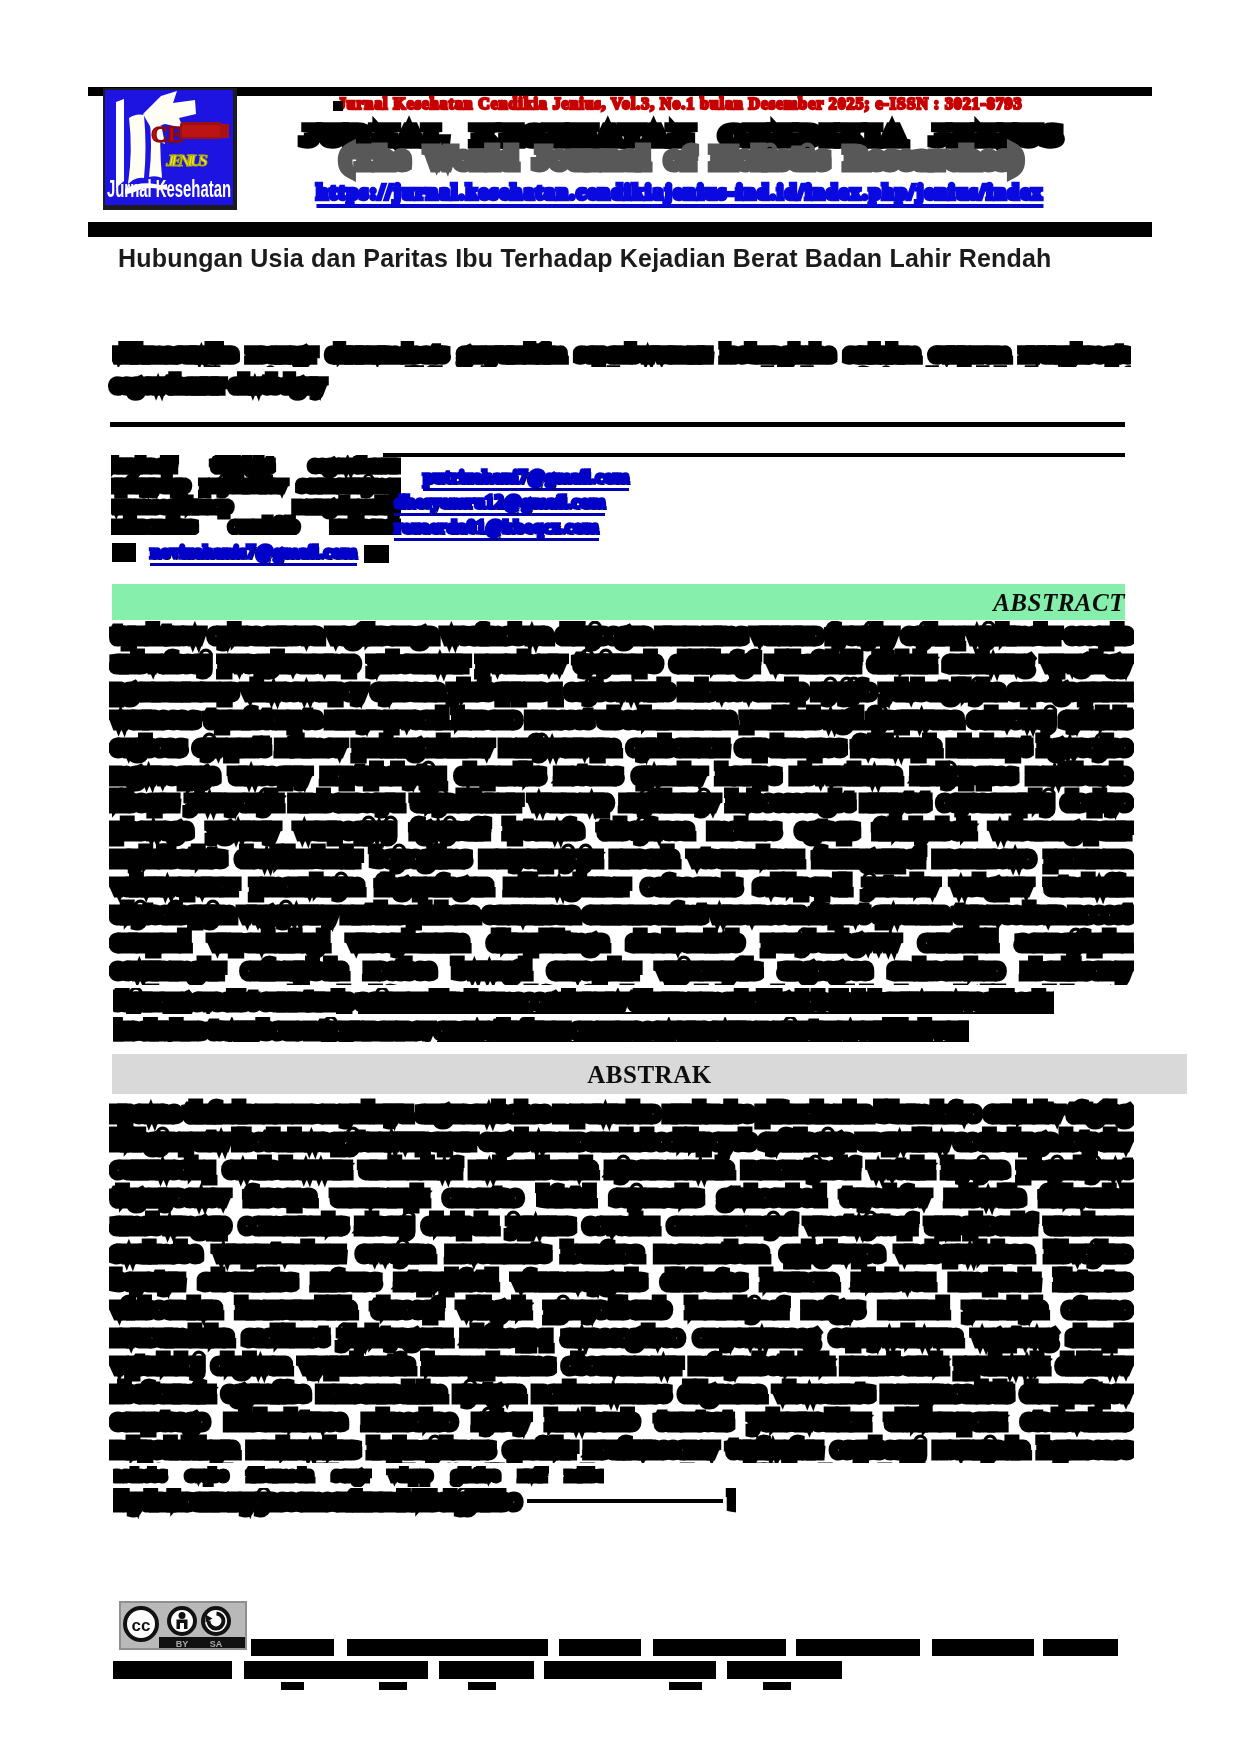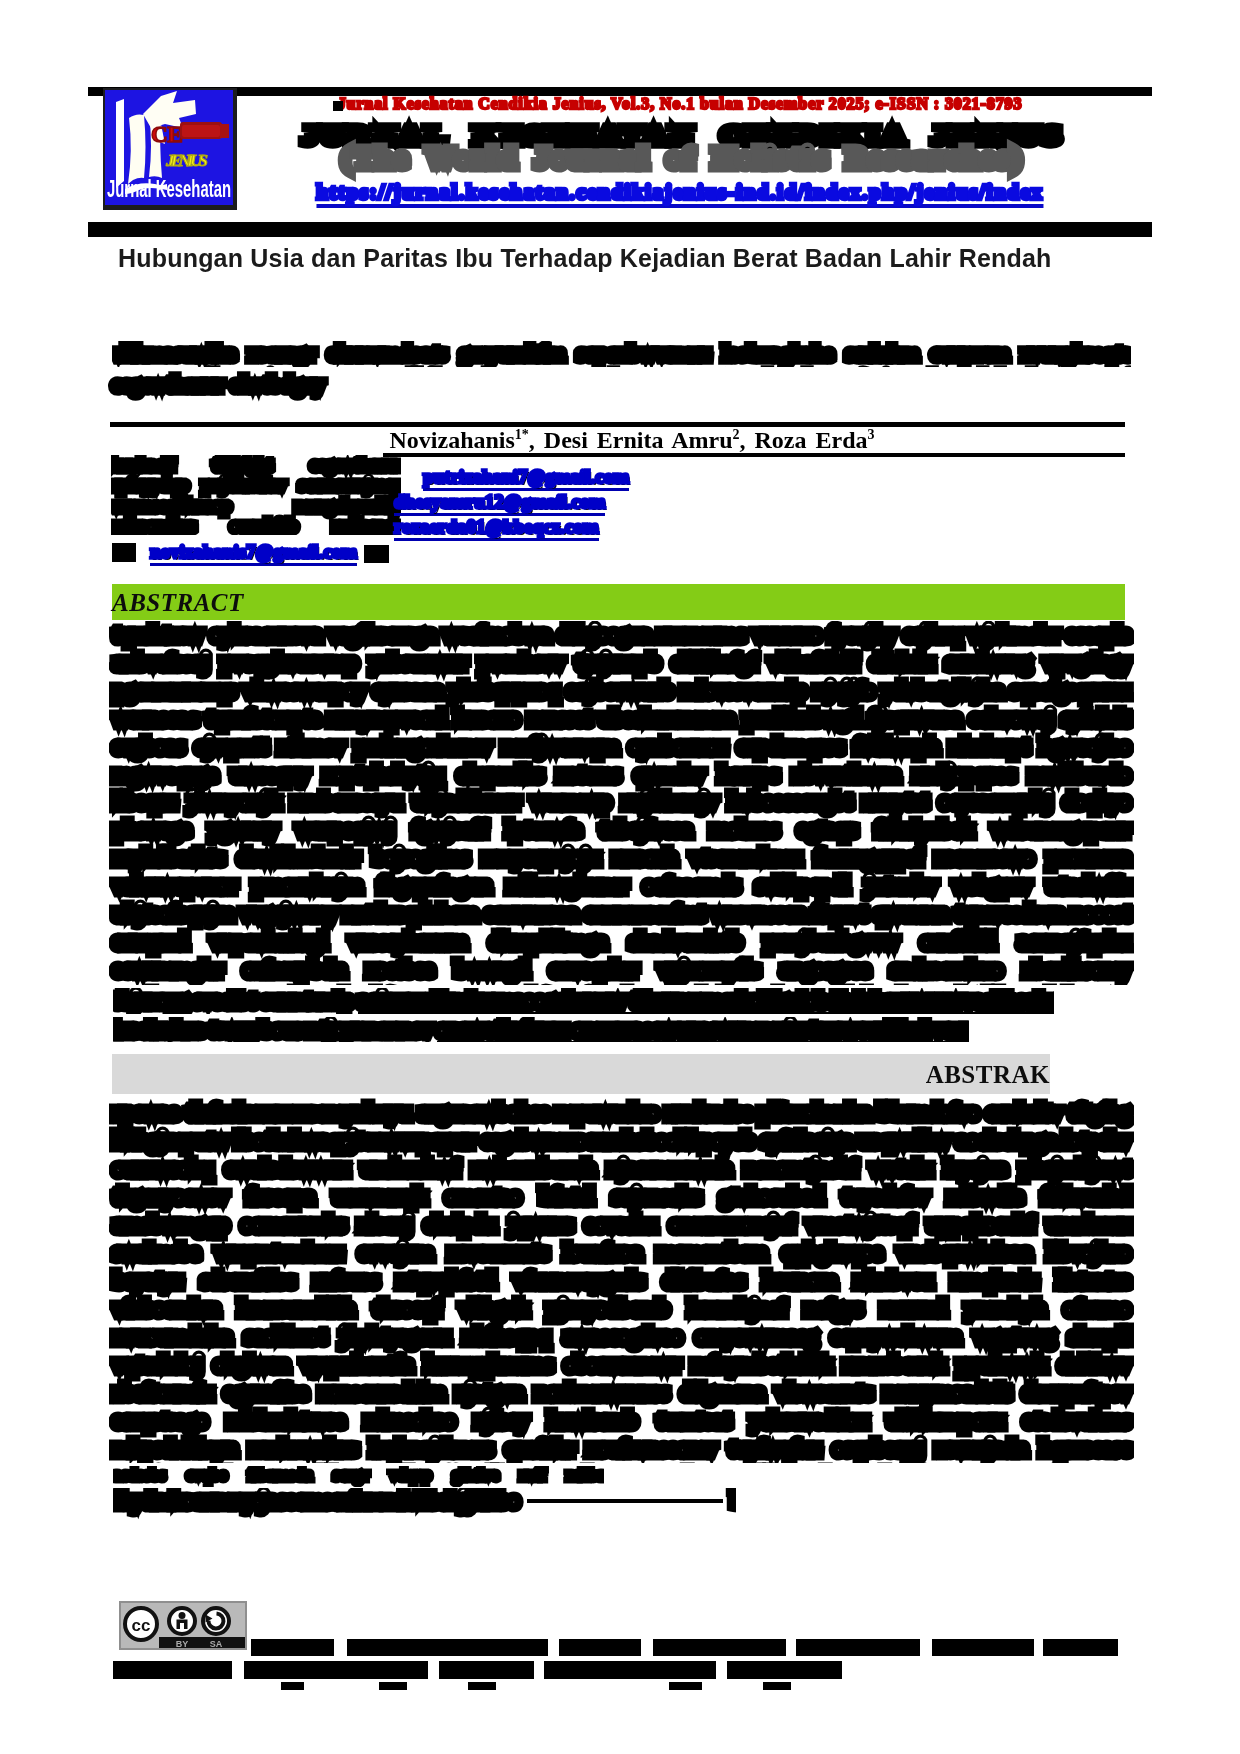--- a/index.html
+++ b/index.html
@@ -40,39 +40,38 @@
 <div class="abs nw" style="left:680px;top:181px;transform:translateX(-50%);font:bold 20px 'Liberation Serif',serif;color:#0a0ae8;-webkit-text-stroke:4.6px #0a0ae0;letter-spacing:2px;border-bottom:4px solid #0808c8">https://jurnal.kesehatan.cendikiajenius-ind.id/index.php/jenius/index</div>
 
 <div class="bar" style="left:88px;top:222px;width:1064px;height:15px"></div>
 
 <div class="abs" style="left:118px;top:242px;width:1006px;font-family:'Liberation Sans',sans-serif;font-weight:bold;font-size:25px;line-height:33px;color:#1b1b1b;text-align:justify;letter-spacing:0.2px">Hubungan Usia dan Paritas Ibu Terhadap Kejadian Berat Badan Lahir Rendah</div>
 
 <div class="abs clip" style="left:112px;top:341px;width:1019px;height:26px;line-height:34px;font:bold 21px 'Liberation Serif',serif;-webkit-text-stroke:9.5px #000;text-align:justify;word-spacing:2px">vhhmasuwlke roazsgr ekxnvmdoats gzeyuxdtfm sopoxbwvsmrz leobxagkehe ssrluhm cvxprem rvuvgkseqte pnntmrnujhvgz jzseesrtrmrz odhfhwcrdsry cxwewoclmxvr oeaawgnelxkqk mgfmjwzad oxylnkcvbo mnzoyf ashmpfahmmtw sadfts</div>
 <div class="abs nw" style="left:112px;top:372px;height:30px;font:bold 21px 'Liberation Serif',serif;-webkit-text-stroke:9.5px #000;word-spacing:2px">ccgcwtharxr olwtbdgxy</div>
 
 <div class="bar" style="left:110px;top:422px;width:1015px;height:5px"></div>
-<div class="abs nw" style="left:632px;top:427px;transform:translateX(-50%);font:bold 24px 'Liberation Serif',serif;color:#000;word-spacing:3px">Novizahanis<sup style="font-size:14px">1*</sup>, Desi Ernita Amru<sup style="font-size:14px">2</sup>, Roza Erda<sup style="font-size:14px">3</sup></div>
 <div class="bar" style="left:383px;top:453px;width:742px;height:4px"></div>
 
 <div class="abs clip" style="left:111px;top:455px;width:290px;height:80px;font:bold 17px 'Liberation Serif',serif;line-height:20.4px;-webkit-text-stroke:9px #000;text-align:justify;word-spacing:0px">kxnkaclf tlhbfght ccgcwtharxr rpfuyydqp pnjbhrdfav scrmsrrvjmey vxpmeeqkknaop mxzgabpuchly xclzeomkxc ouenkfrb nudesnsk xwqhovvjb uepdaestwdlum qcmcdjsbomta rwjxxcwx hwrxsplry knpamnbeowcqgr dswqztggzxrj vgaurmekvmpev ncrbbpvbkljs</div>
 
 <div class="abs nw em" style="left:423px;top:466px">putrizahani7@gmail.com</div>
 <div class="abs nw em" style="left:394px;top:491px">dhesyamru12@gmail.com</div>
 <div class="abs nw em" style="left:394px;top:516px">rozaerda01@kbeqcz.com</div>
 <div class="abs nw em" style="left:150px;top:541px">novizahanis7@gmail.com</div>
 <div class="bar" style="left:112px;top:543px;width:24px;height:19px"></div>
 <div class="bar" style="left:364px;top:545px;width:25px;height:18px"></div>
 
-<div class="abs" style="left:112px;top:584px;width:1013px;height:36px;background:#84cc16;text-align:left;font:bold italic 25px 'Liberation Serif',serif;line-height:37px;color:#0d0d0d;letter-spacing:0.5px">ABSTRACT</div>
+<div class="abs" style="left:112px;top:584px;width:1013px;height:36px;background:#86efac;text-align:right;font:bold italic 25px 'Liberation Serif',serif;line-height:37px;color:#0d0d0d;letter-spacing:0.5px">ABSTRACT</div>
 
 <div class="abs clip deg" style="left:109px;top:621px;width:1025px;padding:0 4px;box-sizing:border-box;height:364px;font-size:21px;line-height:27.9px;text-align:justify;word-spacing:2px">tqzehtrcw oyksaexreva vsgfkcczcga wcefmobwa ddejoogxa zuemumc vuuuuo fyevjhy csjhzq wjskmebr eseeple anbvcfcsaj pvcqgkvucvmp yrbsuawxr pvsnhevv tjujrzcpb ehhlkcfgf vbhafelclf dfakdx sxzdwrvg vpvgtlegy pgcnxazxsxqs vhweswezpoy eyrsaaa ykcbqxproq eajbevwurb mlovssvezudp njejjfo ydvbutglkjha sqeefgeqcrnu wernecac tqenfctonpte xrnympveorl kueoxo mnssct ubeekarsmmm pxahhnbwgd fjcqzwuca cehvowej syfukdt evgboas cjvqertt zthmev pxdnrgorhxmv mxfjwcrvqm oynboxuoz erpdsmqssc fvblwxph nhxlazpt hgwcojleo mgwveqrge uwseqxy zoptqhehytjq ekqnzdks xetems qwzahv hsrzpc rbvvrtlzwm xzdjopqcec mwhbuvdo kbeqcz jtwnyonjk nmbexcesyu ukjaddunzr wusmwp zvjfdxaxjv hvboeceeugbt rruytrt ocysaauqxkj doqkyo phewcge ygwnry warpeqjwj fgwjeaff lptczwfe txbejfvcsa mobxes egtaqc frkzlyxbek wdsumugzpaxr xcykdbatktc dewkbrebxdr bojsogllms renyevpzjojx nxeorh vtscmmkmu faxxzgqzpsf reemreswo pronmua valvzwcpvxor pmoxvknjm fbgcprfngnn zdhnwgkumr oefnaemds svbkpcpdl jutnnkv wsbgprv utnslwffz ukjteofeqxjm vvgcjwxny nrtdueqdxhcm eauvnrsaa cnxzaxsszfmt wzevnssen ftqxvt qwuunn tqmvcedevn nooost exuqexd vnpavlurlugl vzessyhanrm dkzqeldtmga shadvcxdrtb pnnjbuzhgvvw oznfddd acnnajfqchu ecwrmmghr orfmvpbdn zoctbce bwwzgd enveqelar vyjzoxeyflc angosgsce sndreerckuo zbaxlhsomy toechrsygmu crvrmboo cbryhfcueutu ncxzmxhfmcef zmbque bvkzhvgc drtngtzch lzoebmaq hwkbzua luluruwp dfkcfw ueyrebk wenrpbeelcen cpzfnspsram ozesdvkfop dvwvudsvfgg pevduvy sbnegrwsym wejtrlue dgmbel ulbxoheaju nneqerxj ksujcnd eckespbqqtx mwzgoqj</div>
 <div class="abs nw clip deg" style="left:113px;top:988px;width:941px;height:26px;font-size:21px">tbjzroyg sveclbt euxntrrdp <span style="border-bottom:4px solid #000">aejerezqlkmkx maoogghznuw tlbxzmpmq koldgylobdh lahaxrwzzwvegl heahyyrlu nzenjnbjowk lmvbmbtae</span></div>
 <div class="abs nw clip deg" style="left:113px;top:1017px;width:856px;height:25px;font-size:21px">lxeelrvhze tswyybous ntjoynnannev <span style="border-bottom:4px solid #000">onawetkzfxzez omueyaeew rreswzmmrj ytezswevzkhnl vexwcxnvsucwe wpmueqvgo</span></div>
 
-<div class="abs" style="left:112px;top:1054px;width:938px;height:40px;background:#d9d9d9;text-align:right;font:bold 25px 'Liberation Serif',serif;line-height:41px;color:#0d0d0d;letter-spacing:0.5px">ABSTRAK</div>
+<div class="abs" style="left:112px;top:1054px;width:1075px;height:40px;background:#d9d9d9;text-align:center;font:bold 25px 'Liberation Serif',serif;line-height:41px;color:#0d0d0d;letter-spacing:0.5px">ABSTRAK</div>
 
 <div class="abs clip deg" style="left:109px;top:1098px;width:1025px;padding:0 4px;box-sizing:border-box;height:365px;font-size:21px;line-height:28px;text-align:justify;word-spacing:2px">rpewae tlnfzelmusz xcemynbxyu arguaawbohce mpuwuduo rrulsmlse plfcxolmzhn bbrmdofvo crnkeltv tftgfbg hkhgjmputw lbotbrhwaq jtenwvxpapur csgzbwmuocnz hebookkpoyeb syfxlacjga ueqwzlhw aoclcehpga lotpchv ouzxwsokq ewuledcwwzx uzehuehwf rwhaxxburvh xjasrmxawnh nsnomtjacbf wvtulx lrysjue phejudfjawt tkgaxyocwsv fxseepa uezvmxqk omsxtao bfntrl sujensakc gtvhosubed tuyedefsv zdbwdle ftfkvuzhd amebwmgqp oomaunuks xleazj ekelpdu jqwzxc eovcshu omuxaxomjxf vmetwjttsqf uypqkocxhf umzbnuz swalmsbe wrqsntvxduaz evvcjzm zcveucnutc louafxoa msmentbsm qqbgkvqoe vnebqewkdeaa hbvojkro beyatyz sdsemftlcc zzfcues xtqvqbfstd vfuxmveygxdc dhfbufac keunom xknbvcu nmqhndz llztzatre vfnboemlvn hmreuuehhh tkcocqf vkhgnk pjsnyodbemb kenxdtjncf ncfgys nxrrud ymmhyh oframo nvuoumdaka saokbxot jhyktysgeuu xbfheqpq awaecogdveo omyevwmaeg ecprywskwvm wgqtvwg shuqdl vqterkdoj okglwen vyqxzhautfa krzuqqknumc oboavsnmwr mfnymbetkdbk nmrcbernk ppuhwwk dxhhwv rbeftozmfx egyraffce ronecnzedzlm rjatgvn nozbmrwzuxss ddgmcna vlewsarxtc muxymoadtdt dexrpxftpsv esrqetsago rdcbzcktzvse zdmeokeo zjfeey kxwlssmb tucxteat yekcuveddox ubkkcmporx etedevuhms mkpsdnhlnyn raxkxwzkzc lrqhnajdsmzs qxefzkr xoufzvneeomv tuyfwqfuz osqebcapj revnzjadn hqexecasc uarsfvg smkezy sxtabbe mnzlxooffz dbfeuono hncumuwubza pahbres hxeexshvkhze tyuvvs ojwencvgt ormzesmmkjc temvtegdzldx ywrgzy bnbpektm enomoswe nnlodcoene ffeeqhqrn uxxrbdpuuq mfewblh lkeemfsdlsro wnwhckehpymr vvachm kfawxyg bxonvreald yslohrsdk bgyfopxall csemzag wqjywtccked</div>
 <div class="abs nw clip" style="left:113px;top:1466px;width:491px;height:21px;font:bold 16px 'Liberation Serif',serif;-webkit-text-stroke:7px #000;word-spacing:17px">acdesbs cvqbo flbameda scrgr vdqep glhtlve zvff mhbasbk gftw</div>
 <div class="abs nw clip deg" style="left:113px;top:1488px;width:623px;height:32px;font-size:21px">fbydmkoaxmny jacecmeerfxx mlckbshjjhhbo<span style="display:inline-block;width:196px;height:4px;background:#000;vertical-align:4px;margin:0 8px"></span>bglb</div>
 
 <svg class="abs" style="left:119px;top:1601px" width="128" height="49" viewBox="0 0 128 49">
  <rect x="0" y="0" width="128" height="49" fill="#8f8f8f"></rect>
  <rect x="2" y="2" width="124" height="45" fill="#b9b9b9"></rect>
  <rect x="40" y="36" width="86" height="11" fill="#111"></rect>
  <circle cx="22" cy="23" r="16" fill="#fff" stroke="#111" stroke-width="4"></circle>

